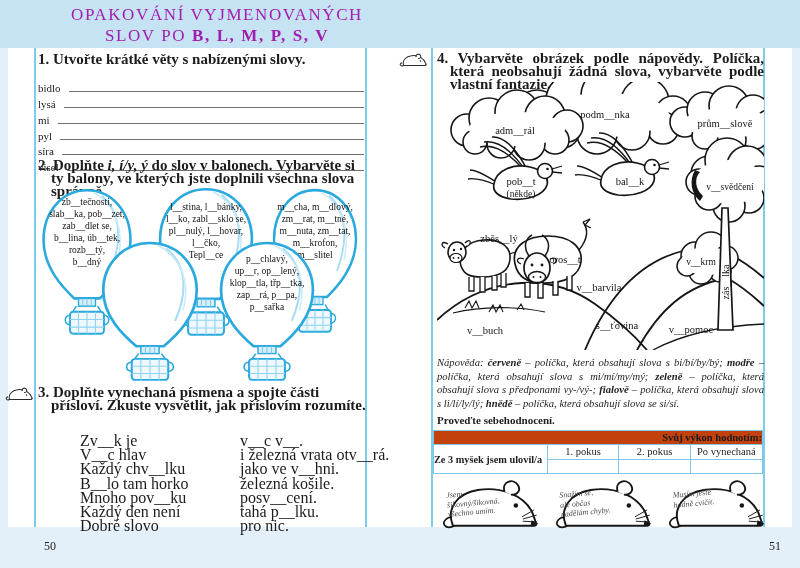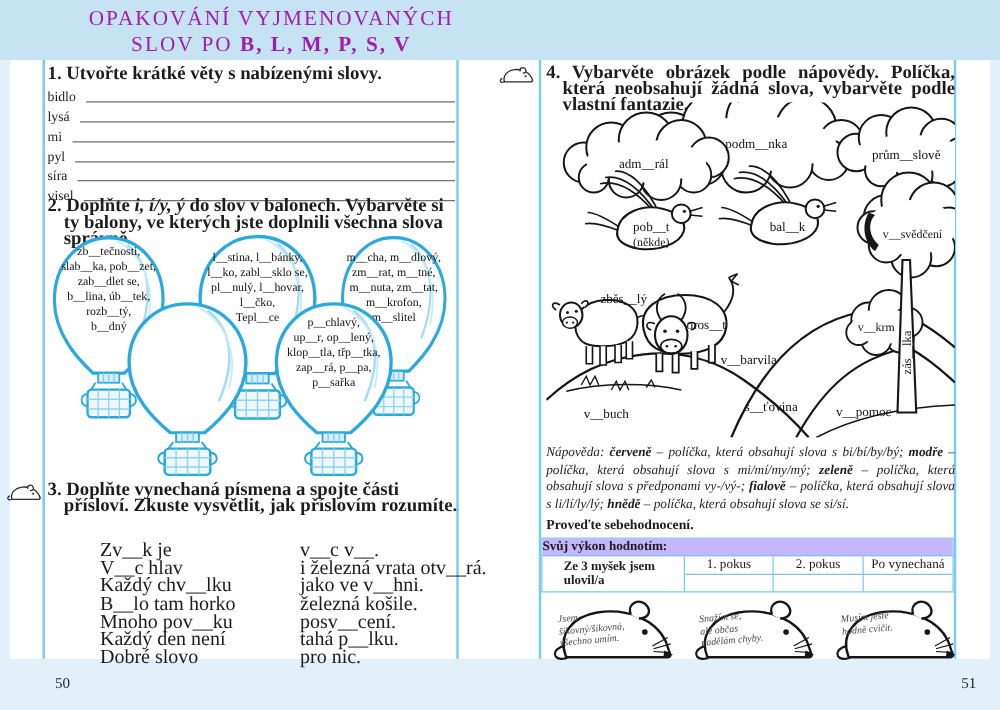--- a/index.html
+++ b/index.html
@@ -8,41 +8,41 @@
 .stage{position:relative;width:800px;height:568px;background:#e3f0fa}
 .band{position:absolute;left:0;top:0;width:800px;height:48px;background:#c6e3f4}
 .paper{position:absolute;left:8px;top:48px;width:784px;height:479px;background:#fff}
 .rule{position:absolute;top:48px;height:479px;width:2px;background:#7ccdec}
 .r1{left:34px}.r2{left:365px}.r3{left:431px}.r4{left:763px}
 .title{position:absolute;left:28px;top:4px;width:378px;text-align:center;font-size:17px;line-height:21px;letter-spacing:1.6px;color:#a21caf}
 .pagenum{position:absolute;font-size:12px;color:#222}
 .pn-l{left:44px;top:539px}.pn-r{left:769px;top:539px}
 .exhead{font-weight:bold;font-size:15px;line-height:13px;padding-left:13px;text-indent:-13px}
 .ex1{position:absolute;left:38px;top:53px;width:327px}
-.ex1 .rows{margin-top:2px}
+.ex1 .rows{margin-top:12px}
 .wrow{display:flex;height:15.9px;align-items:flex-end;font-size:11px}
 .wline{flex:1;border-bottom:1px solid #6f6f6f;margin:0 1px 2px 8px}
 .ex2head{position:absolute;left:38px;top:159px;width:330px}
 .balloon{position:absolute}
 .balloon svg{position:absolute;left:0;top:0;width:100%;height:100%}
 .btxt{position:absolute;left:-2%;width:104%;text-align:center;font-size:9.5px;line-height:12px;white-space:pre-line;color:#111}
 .ex3{position:absolute;left:38px;top:386px;width:330px}
 .ex3cols{position:absolute;left:80px;top:434px;display:flex;font-size:16px;line-height:14.2px;white-space:pre-line}
 .ex3col1{width:160px}
 .ex4head{position:absolute;left:437px;top:52px;width:327px;text-align:justify}
 .scene{position:absolute;left:437px;top:82px;width:327px;height:268px}
 .scene text{font-family:"Liberation Serif",serif;font-size:10.5px;fill:#141414}
 .scene .vtext{font-size:10px}
 .scene .sm{font-size:9.5px}
 .napoveda{position:absolute;left:437px;top:356px;width:327px;font-style:italic;font-size:10.6px;line-height:13.6px;text-align:justify}
 .sebeh{position:absolute;left:437px;top:414px;width:327px;font-weight:bold;font-size:11px}
 .sc-table{position:absolute;left:433px;top:430px;width:330px;border:1.5px solid #7cc7e9;font-size:10.5px;background:#fff}
-.sc-h{height:14px;background:#c4b5fd;border-bottom:1px solid #7cc7e9;text-align:left;font-weight:bold;line-height:14px}
+.sc-h{height:14px;background:#c2410c;border-bottom:1px solid #7cc7e9;text-align:right;font-weight:bold;line-height:14px}
 .sc-grid{display:grid;grid-template-columns:114px 1fr 1fr 1fr;grid-template-rows:14.5px 13.5px}
-.sc-label{grid-row:1/3;border-right:1px solid #7cc7e9;font-weight:bold;display:flex;align-items:center;padding-left:17px;font-size:10.3px}
+.sc-label{grid-row:1/3;border-right:1px solid #7cc7e9;font-weight:bold;display:flex;align-items:center;padding-left:0;font-size:10.3px}
 .sc-col{font-weight:normal;text-align:center;line-height:14.5px;border-bottom:1px solid #7cc7e9}
 .bR{border-right:1px solid #7cc7e9}
 .mouse{position:absolute;width:104px;height:52px}
 .mouse svg{position:absolute;left:0;top:0}
 .mtxt{position:absolute;left:10px;top:11px;width:64px;font-style:italic;font-size:8px;line-height:9.6px;color:#4a4a4a;white-space:pre-line;transform:rotate(-5deg)}
 .margin-mouse{position:absolute}
 </style>
 </head>
 <body>
 

